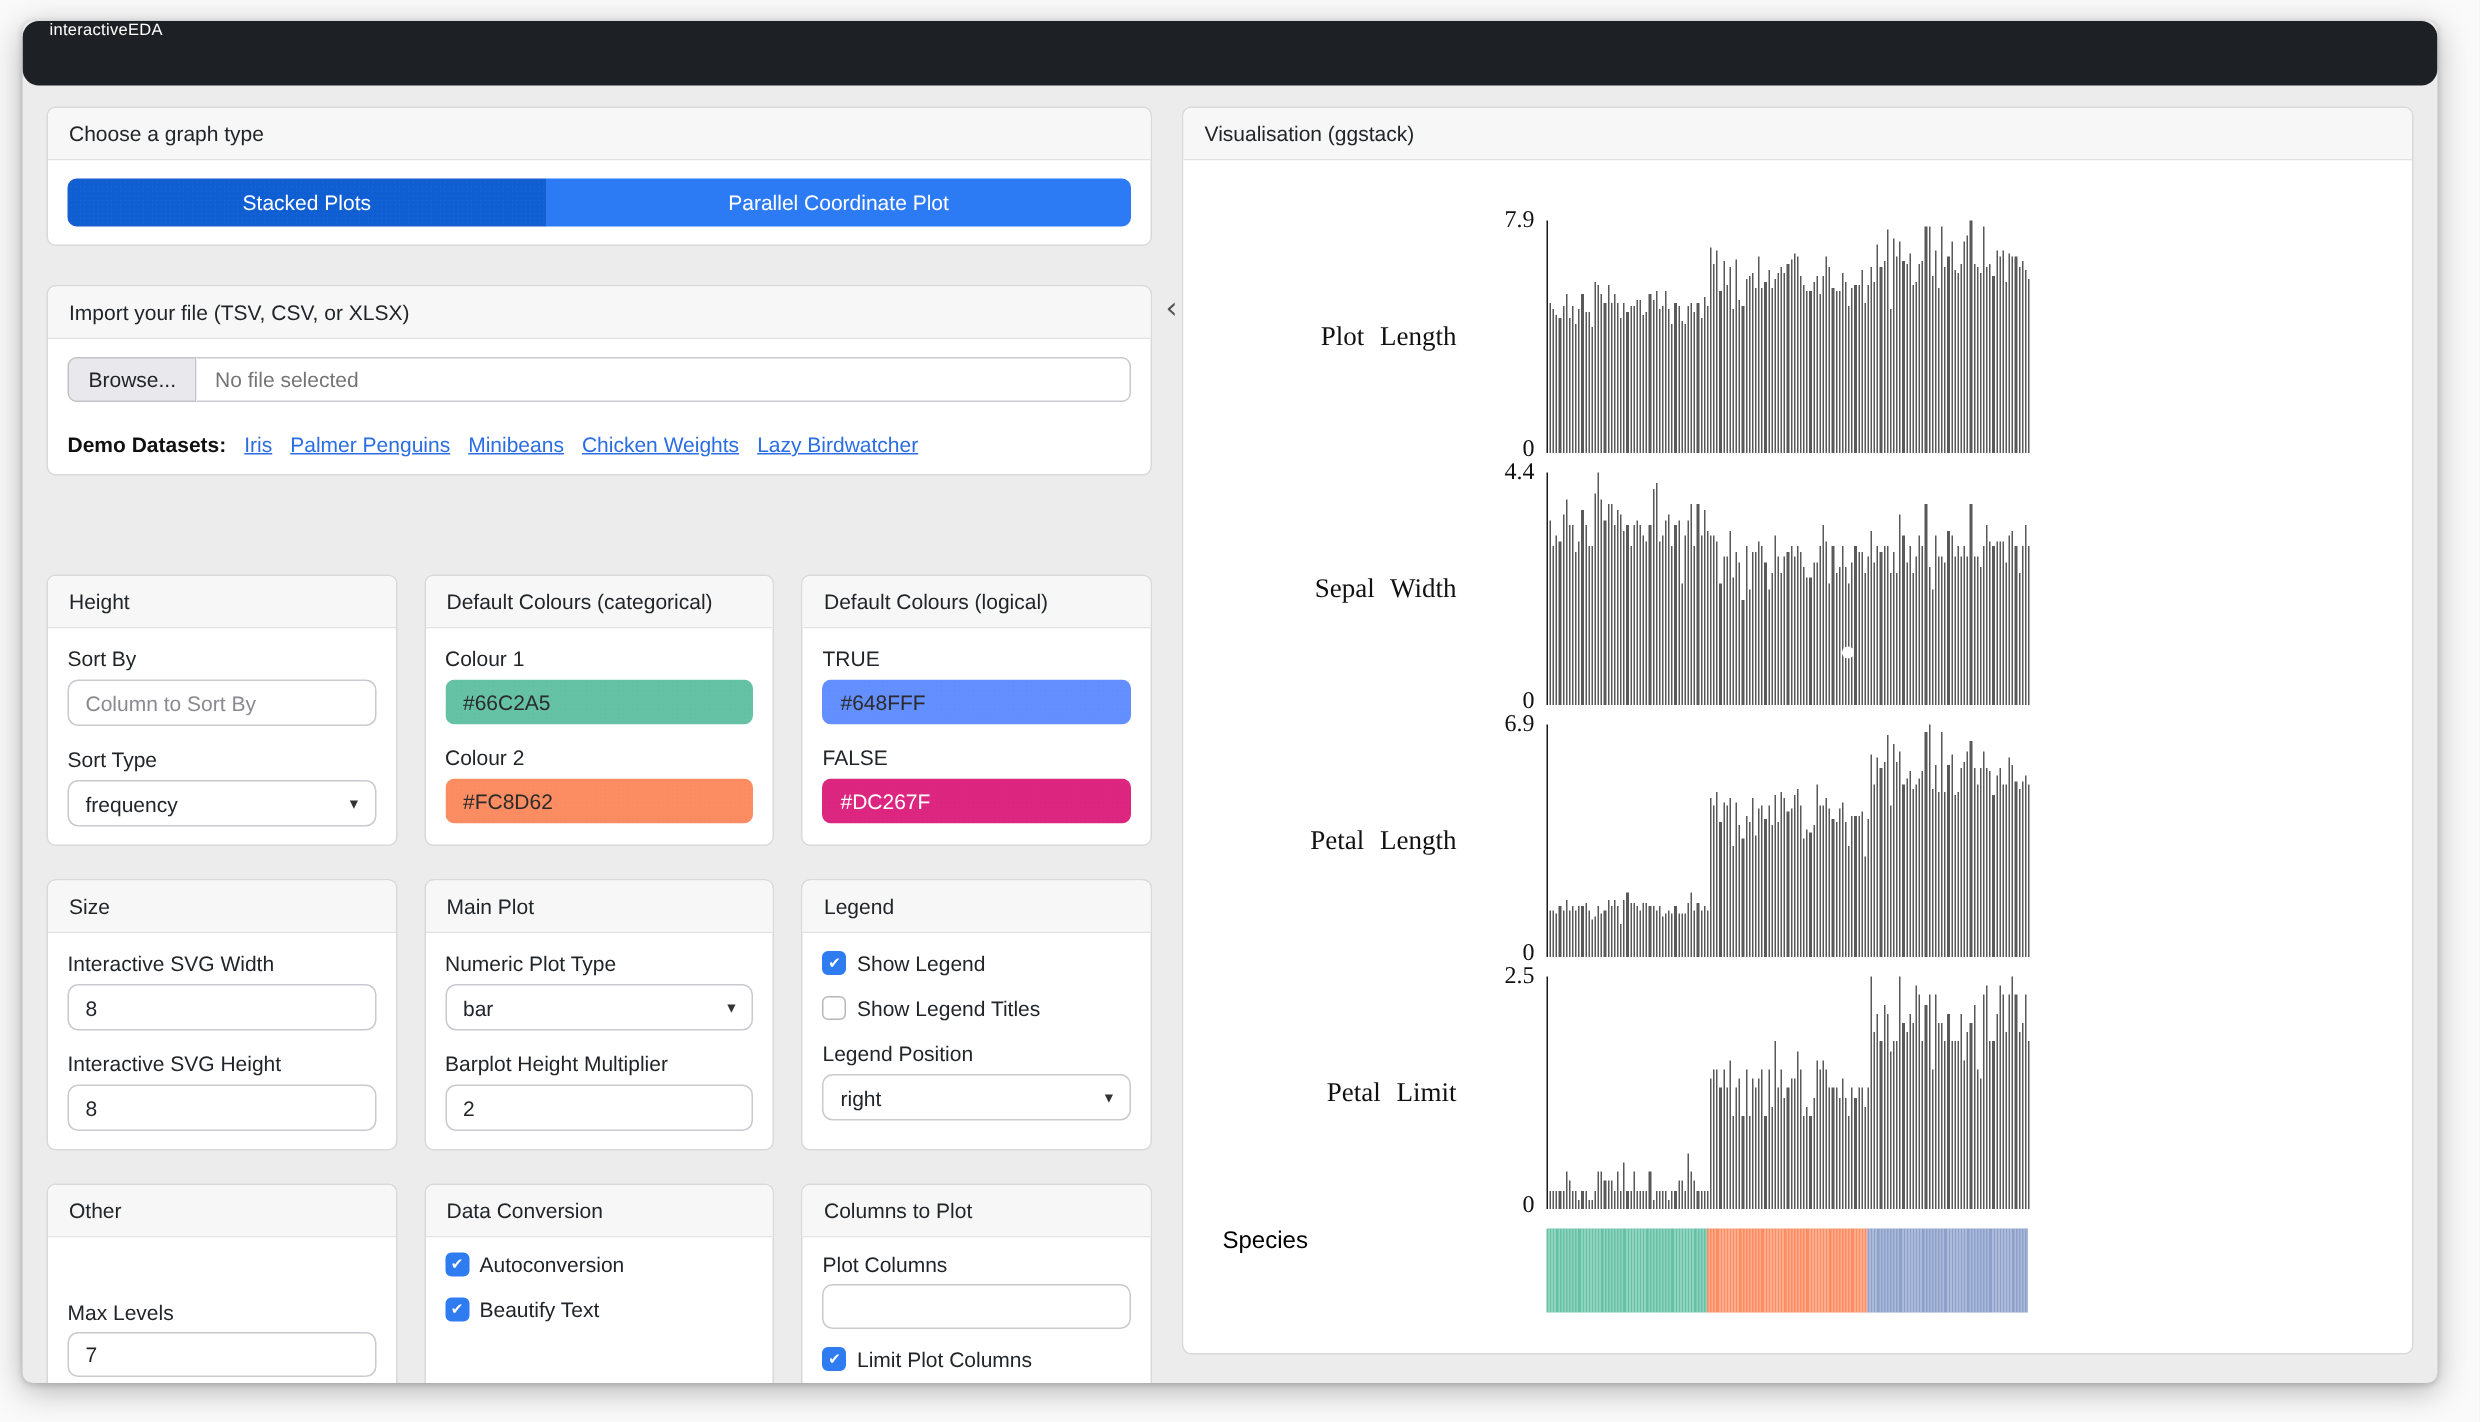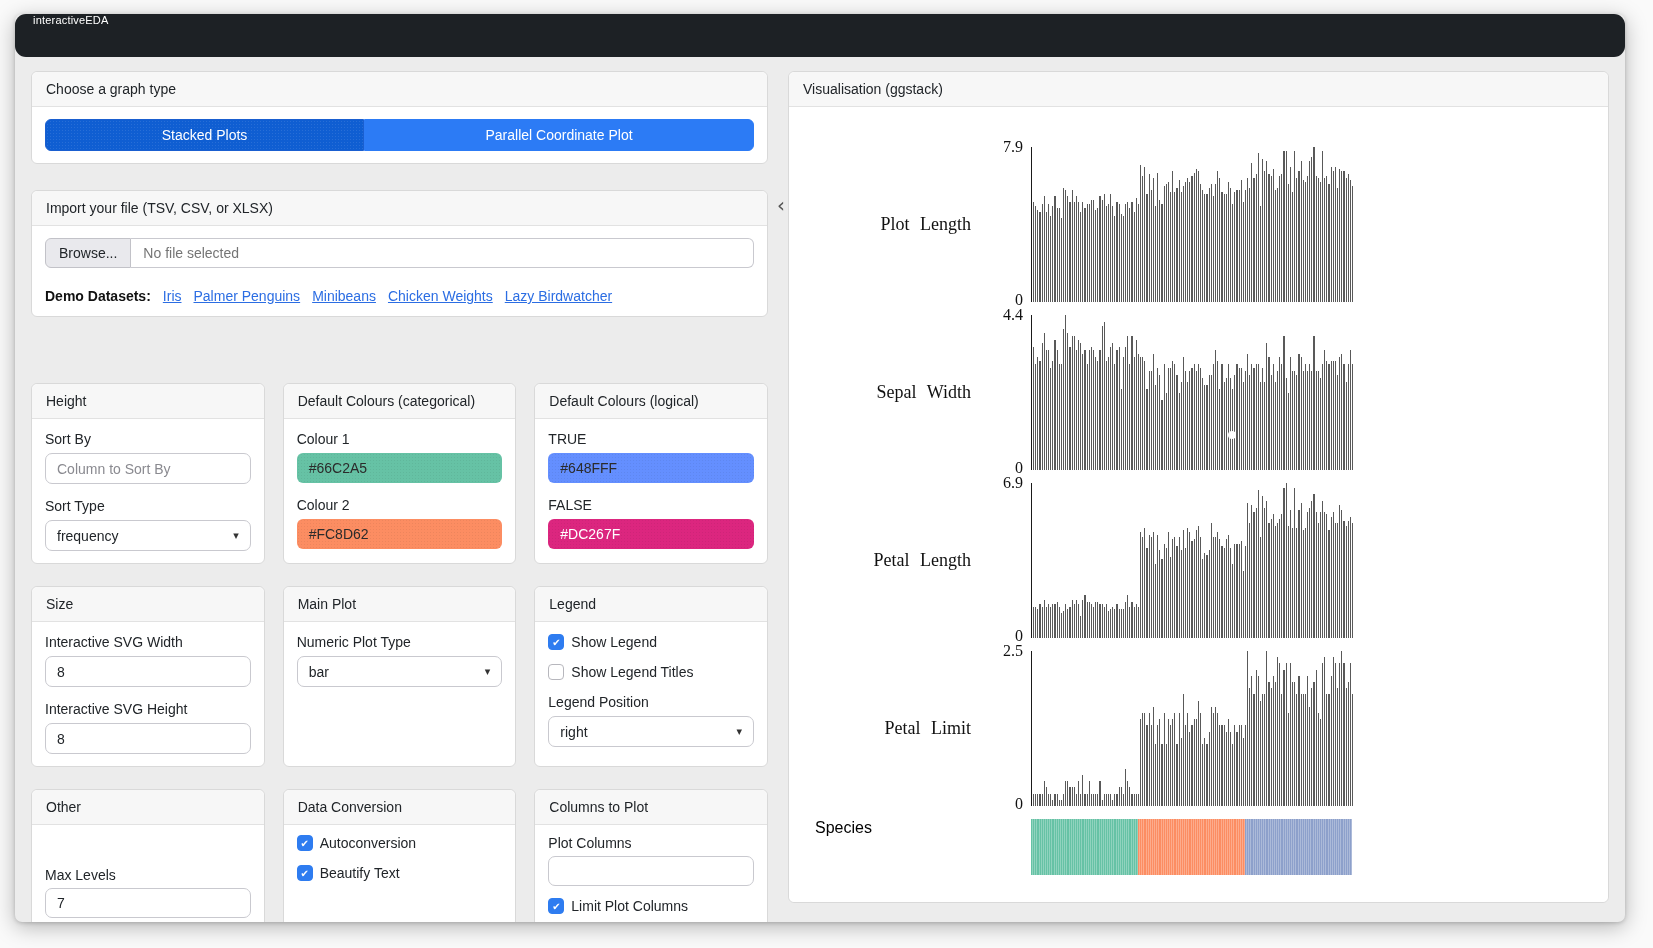--- a/index.html
+++ b/index.html
@@ -191,20 +191,24 @@
 
         <div class="card">
           <div class="card-header">Main Plot</div>
           <div class="card-body">
             <div class="field">
               <div class="field-label">Numeric Plot Type</div>
               <div class="select">
                 <span>bar</span>
                 <span class="caret">▾</span>
               </div>
+            </div>
+            <div class="field">
+              <div class="field-label">Barplot Height Multiplier</div>
+              <input class="tinput" value="2" style="">
             </div>
           </div>
         </div>
 
         <div class="card">
           <div class="card-header">Legend</div>
           <div class="card-body">
             <div class="cbrow">
               <div class="cbox checked">✔</div>
               <span>Show Legend</span>

